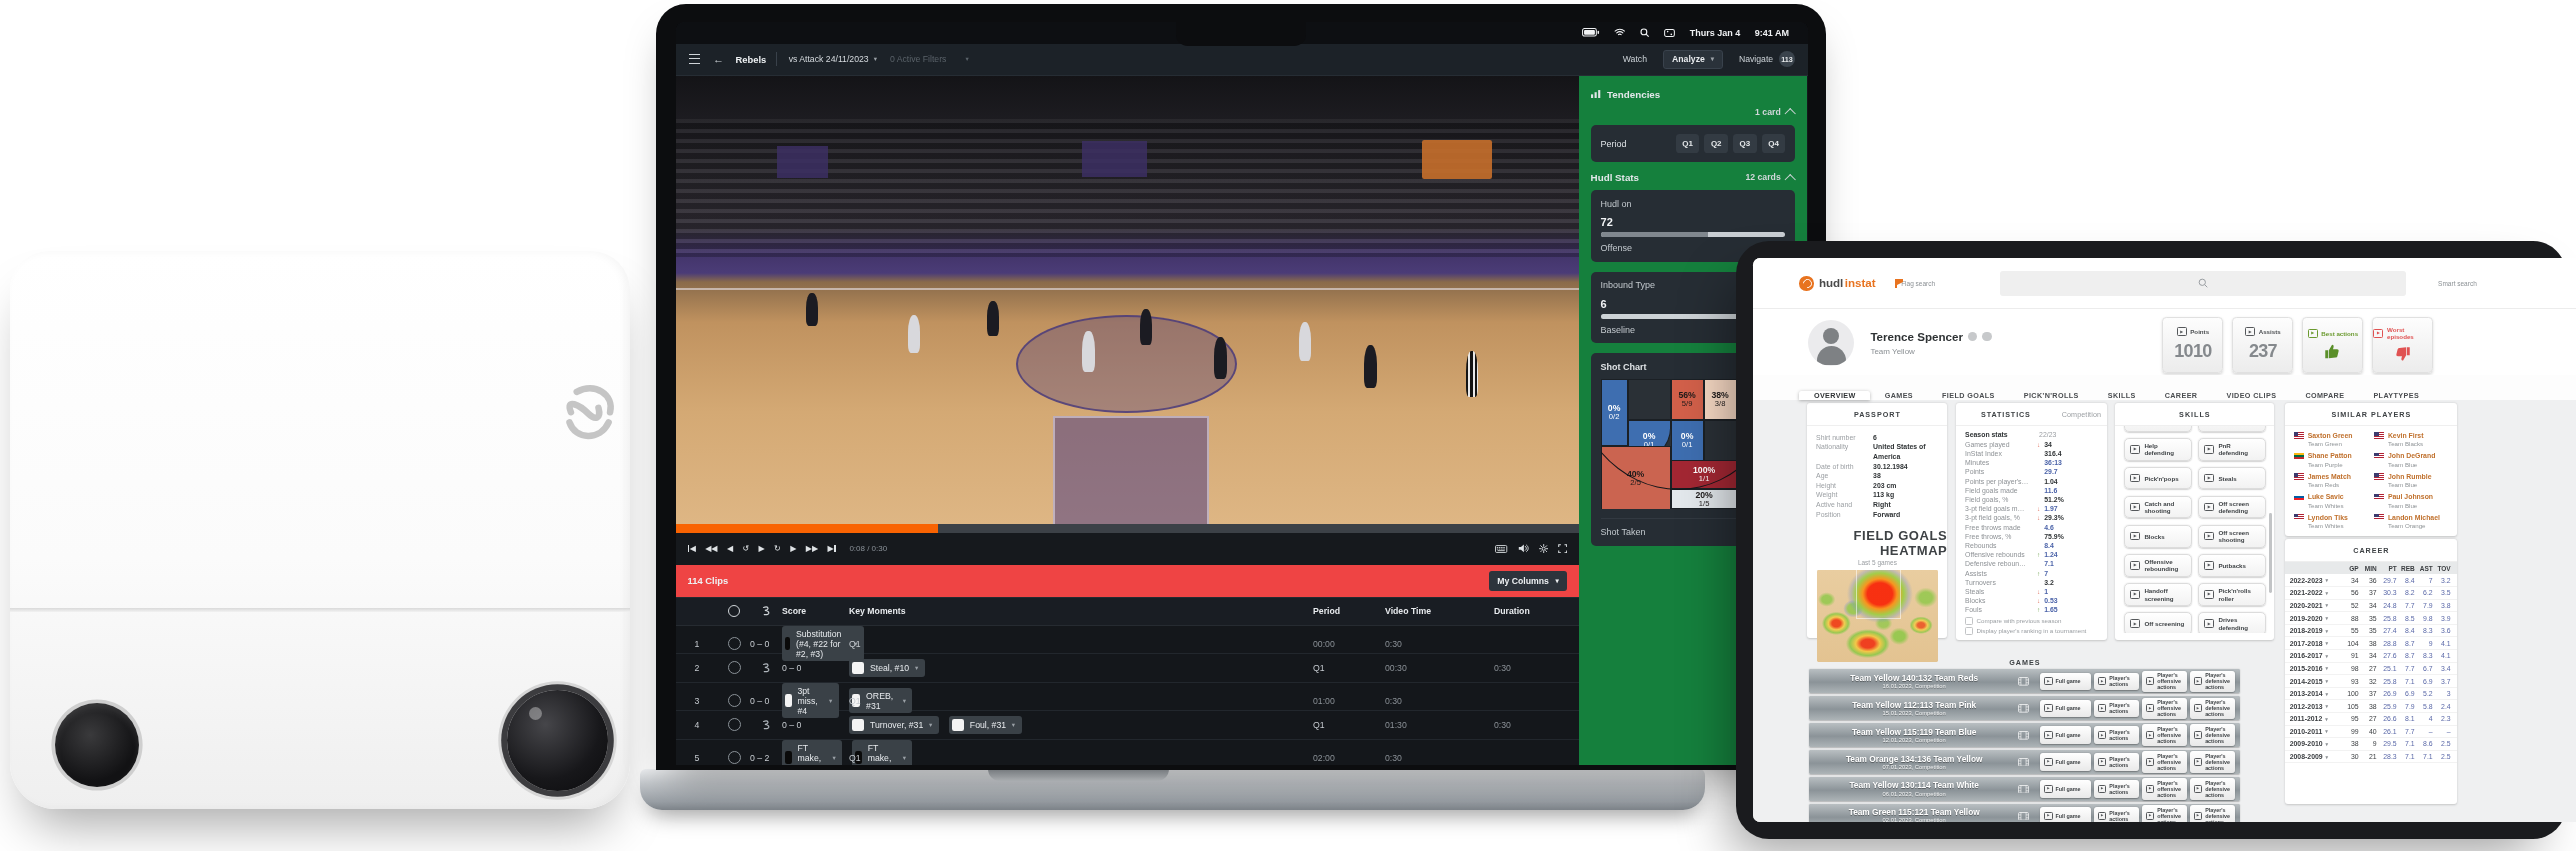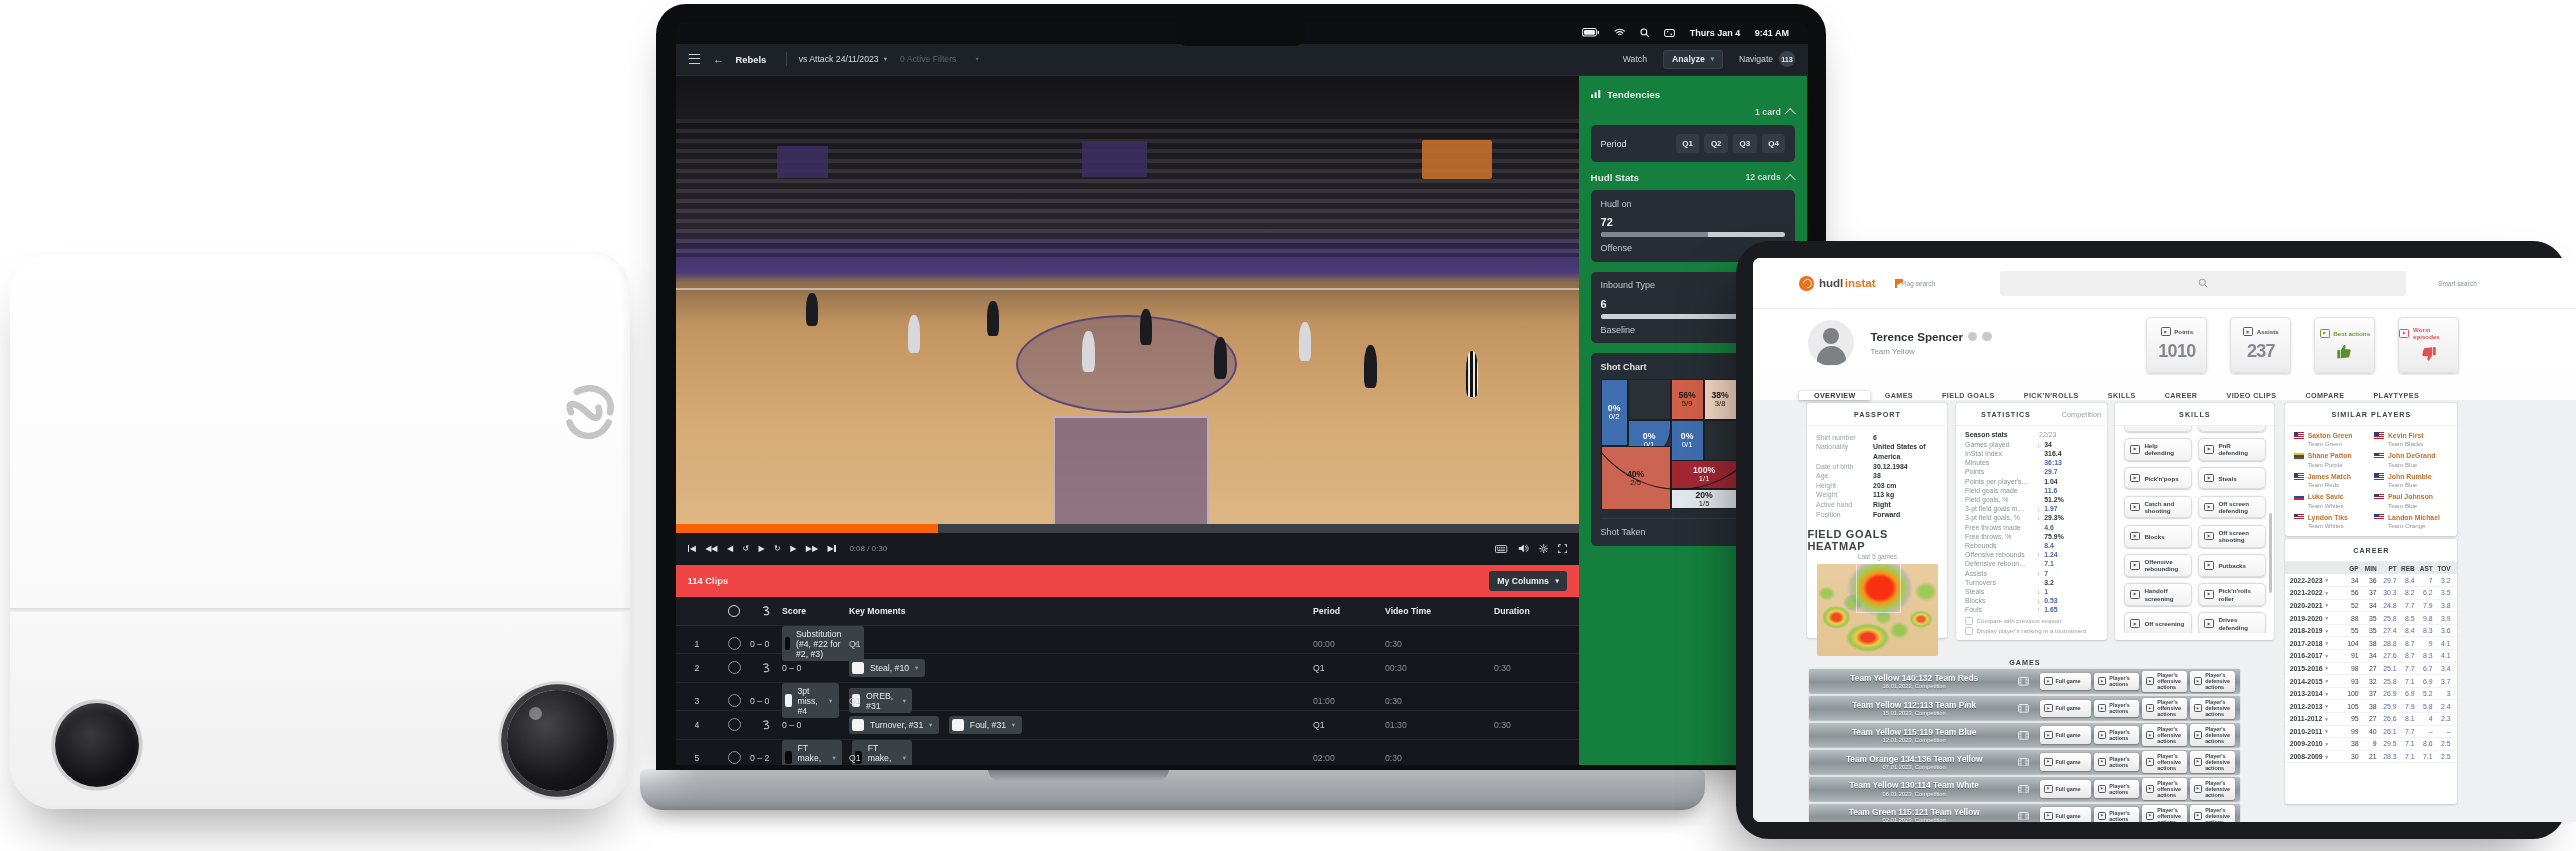--- a/index.html
+++ b/index.html
@@ -35,21 +35,21 @@
   .statusbar{position:absolute;left:0;top:0;width:100%;height:22px;background:#0d0f12;display:flex;
     align-items:center;justify-content:flex-end;gap:14.5px;padding-right:19px;box-sizing:border-box;
     color:#f0f2f4;font-size:9px;font-weight:bold}
   .sb-ic{display:inline-flex;align-items:center}
   
   .menubar{position:absolute;left:0;top:22px;width:100%;height:32px;background:#1c2228;display:flex;
     align-items:center;padding:0 13px;box-sizing:border-box;border-bottom:0.7px solid #262d34}
   .hamburger{width:11px;height:8px;border-top:1.4px solid #cfd4d8;border-bottom:1.4px solid #cfd4d8;position:relative;margin-right:13px}
   .hamburger::after{content:"";position:absolute;left:0;top:2.5px;width:100%;height:1.4px;background:#cfd4d8}
   .backarrow{color:#cfd4d8;font-size:11px;margin-right:11.6px}
-  .teamname{color:#eef1f3;font-size:9.4px;font-weight:bold;margin-right:20px}
+  .teamname{color:#eef1f3;font-size:9.4px;font-weight:bold;margin-right:10px}
   .mdiv{width:0.7px;height:14.5px;background:#39414a;margin-right:11.6px}
   .gamesel{color:#d5dade;font-size:8.7px;margin-right:13px;display:flex;align-items:center;gap:5px}
   .filters{color:#5a6269;font-size:8.7px;display:flex;align-items:center;gap:19px}
   .caret{font-size:6.5px;color:#9aa0a6}
   .menu-right{margin-left:auto;display:flex;align-items:center;gap:16px}
   .watch{color:#ccd2d7;font-size:8.7px}
   .analyze-btn{background:#2a323a;border:0.7px solid #39424c;border-radius:2.9px;color:#e8ebee;font-size:8.7px;
     font-weight:bold;padding:3.6px 8px;display:flex;align-items:center;gap:5.8px}
   .navigate{color:#ccd2d7;font-size:8.7px;display:flex;align-items:center;gap:5.8px}
   .navbadge{background:#3a434c;color:#e5e8ea;font-size:7.2px;font-weight:bold;border-radius:50%;
@@ -172,21 +172,21 @@
   .hic.person::before{content:"";position:absolute;left:2.2px;top:7.2px;width:8.7px;height:5px;border-radius:4.3px 4.3px 0 0;background:#fff}
   
   .prow{position:absolute;left:0;top:51px;width:100%;height:67px;background:#fff;display:flex;align-items:center;
     padding:0 0 0 55px;box-sizing:border-box}
   .avatar{width:46px;height:46px;border-radius:50%;background:#ebebed;position:relative;overflow:hidden;margin-right:16px}
   .avatar::before{content:"";position:absolute;left:15px;top:8px;width:16px;height:16px;border-radius:50%;background:#7e8184}
   .avatar::after{content:"";position:absolute;left:8.7px;top:26px;width:29px;height:19px;border-radius:14.5px 14.5px 0 0;background:#7e8184}
   .pname{font-size:11.6px;font-weight:bold;color:#2f3335;display:flex;align-items:center;gap:5px}
   .pdot{width:9.4px;height:9.4px;border-radius:50%;background:#c7c9cb}
   .pteam{font-size:8px;color:#8b9094;margin-top:3.6px}
-  .pcards{position:absolute;left:393px;top:7.2px;display:flex;gap:23px}
+  .pcards{position:absolute;left:409px;top:7.2px;display:flex;gap:9px}
   .pcard{width:59px;height:54px;border:0.7px solid #e0e0e0;border-radius:4.3px;
     background:linear-gradient(180deg,#fdfdfd,#ececec);box-shadow:0 1.4px 2.9px rgba(0,0,0,.14);
     display:flex;flex-direction:column;align-items:center;justify-content:center;gap:5px}
   .pc-l{display:flex;align-items:center;gap:3.6px;font-size:6.2px;font-weight:bold;color:#4c4f52}
   .pc-l.green{color:#6b9a2f}.pc-l.red{color:#e05252}
   .playbox{width:8px;height:6.5px;border:0.7px solid #55585b;border-radius:1.4px;display:inline-flex;align-items:center;
     justify-content:center;font-size:3.6px;color:#55585b;flex:none}
   .pc-l.green .playbox{border-color:#6b9a2f;color:#6b9a2f}
   .pc-l.red .playbox{border-color:#e05252;color:#e05252}
   .pc-v{font-size:18px;font-weight:bold;color:#85898d;letter-spacing:-0.7px}
@@ -200,21 +200,21 @@
   .tbody{position:absolute;left:0;top:142px;width:100%;bottom:0;background:#eff0f1}
   .tcard{position:absolute;background:#fff;border-radius:2.9px;box-shadow:0 0.7px 2.2px rgba(0,0,0,.18);box-sizing:border-box}
   .tc-title{font-size:7.2px;font-weight:bold;color:#3e4245;letter-spacing:1px;text-align:center;padding:6.5px 0 5.8px;
     border-bottom:0.7px solid #efefef}
   
   .passport{left:54px;top:2.9px;width:140px;height:235px}
   .pp-rows{padding:7.2px 8.7px 0}
   .pp-row{display:flex;font-size:6.9px;line-height:9.6px}
   .ppl{width:57px;color:#9a9ea2;flex:none}
   .ppv{font-weight:bold;color:#2f3335}
-  .hm-t{font-size:11px;font-weight:bold;color:#3e4245;letter-spacing:0.6px;text-align:left;margin-top:8.7px}
+  .hm-t{font-size:13px;font-weight:bold;color:#3e4245;letter-spacing:0.6px;text-align:right;margin-top:8.7px}
   .hm-s{font-size:6.5px;color:#9a9ea2;text-align:center;margin:1.4px 0 4.3px}
   .heatmap{width:121px;height:92px;margin:0 auto;position:relative;border-radius:1.4px;
     background:
       radial-gradient(33px 29px at 52% 26%, rgba(248,40,10,.95) 0 38%, rgba(250,140,10,.85) 52%, rgba(150,205,60,.85) 72%, rgba(120,150,200,.35) 88%, transparent 100%),
       radial-gradient(14.5px 11.6px at 16% 58%, rgba(240,60,20,.9) 0 30%, rgba(245,205,70,.85) 55%, rgba(140,200,70,.85) 82%, transparent 100%),
       radial-gradient(22px 14.5px at 42% 80%, rgba(240,50,20,.9) 0 30%, rgba(245,200,60,.85) 55%, rgba(135,200,70,.85) 82%, transparent 100%),
       radial-gradient(11.6px 8.7px at 86% 60%, rgba(235,80,30,.85) 0 30%, rgba(245,205,70,.8) 55%, rgba(140,200,70,.8) 82%, transparent 100%),
       radial-gradient(10px 8.7px at 30% 42%, rgba(140,200,70,.8) 0 55%, rgba(120,150,200,.3) 85%, transparent 100%),
       radial-gradient(10px 8.7px at 68% 72%, rgba(140,200,70,.85) 0 55%, transparent 100%),
       radial-gradient(11.6px 10px at 90% 30%, rgba(140,200,70,.8) 0 55%, transparent 100%),

